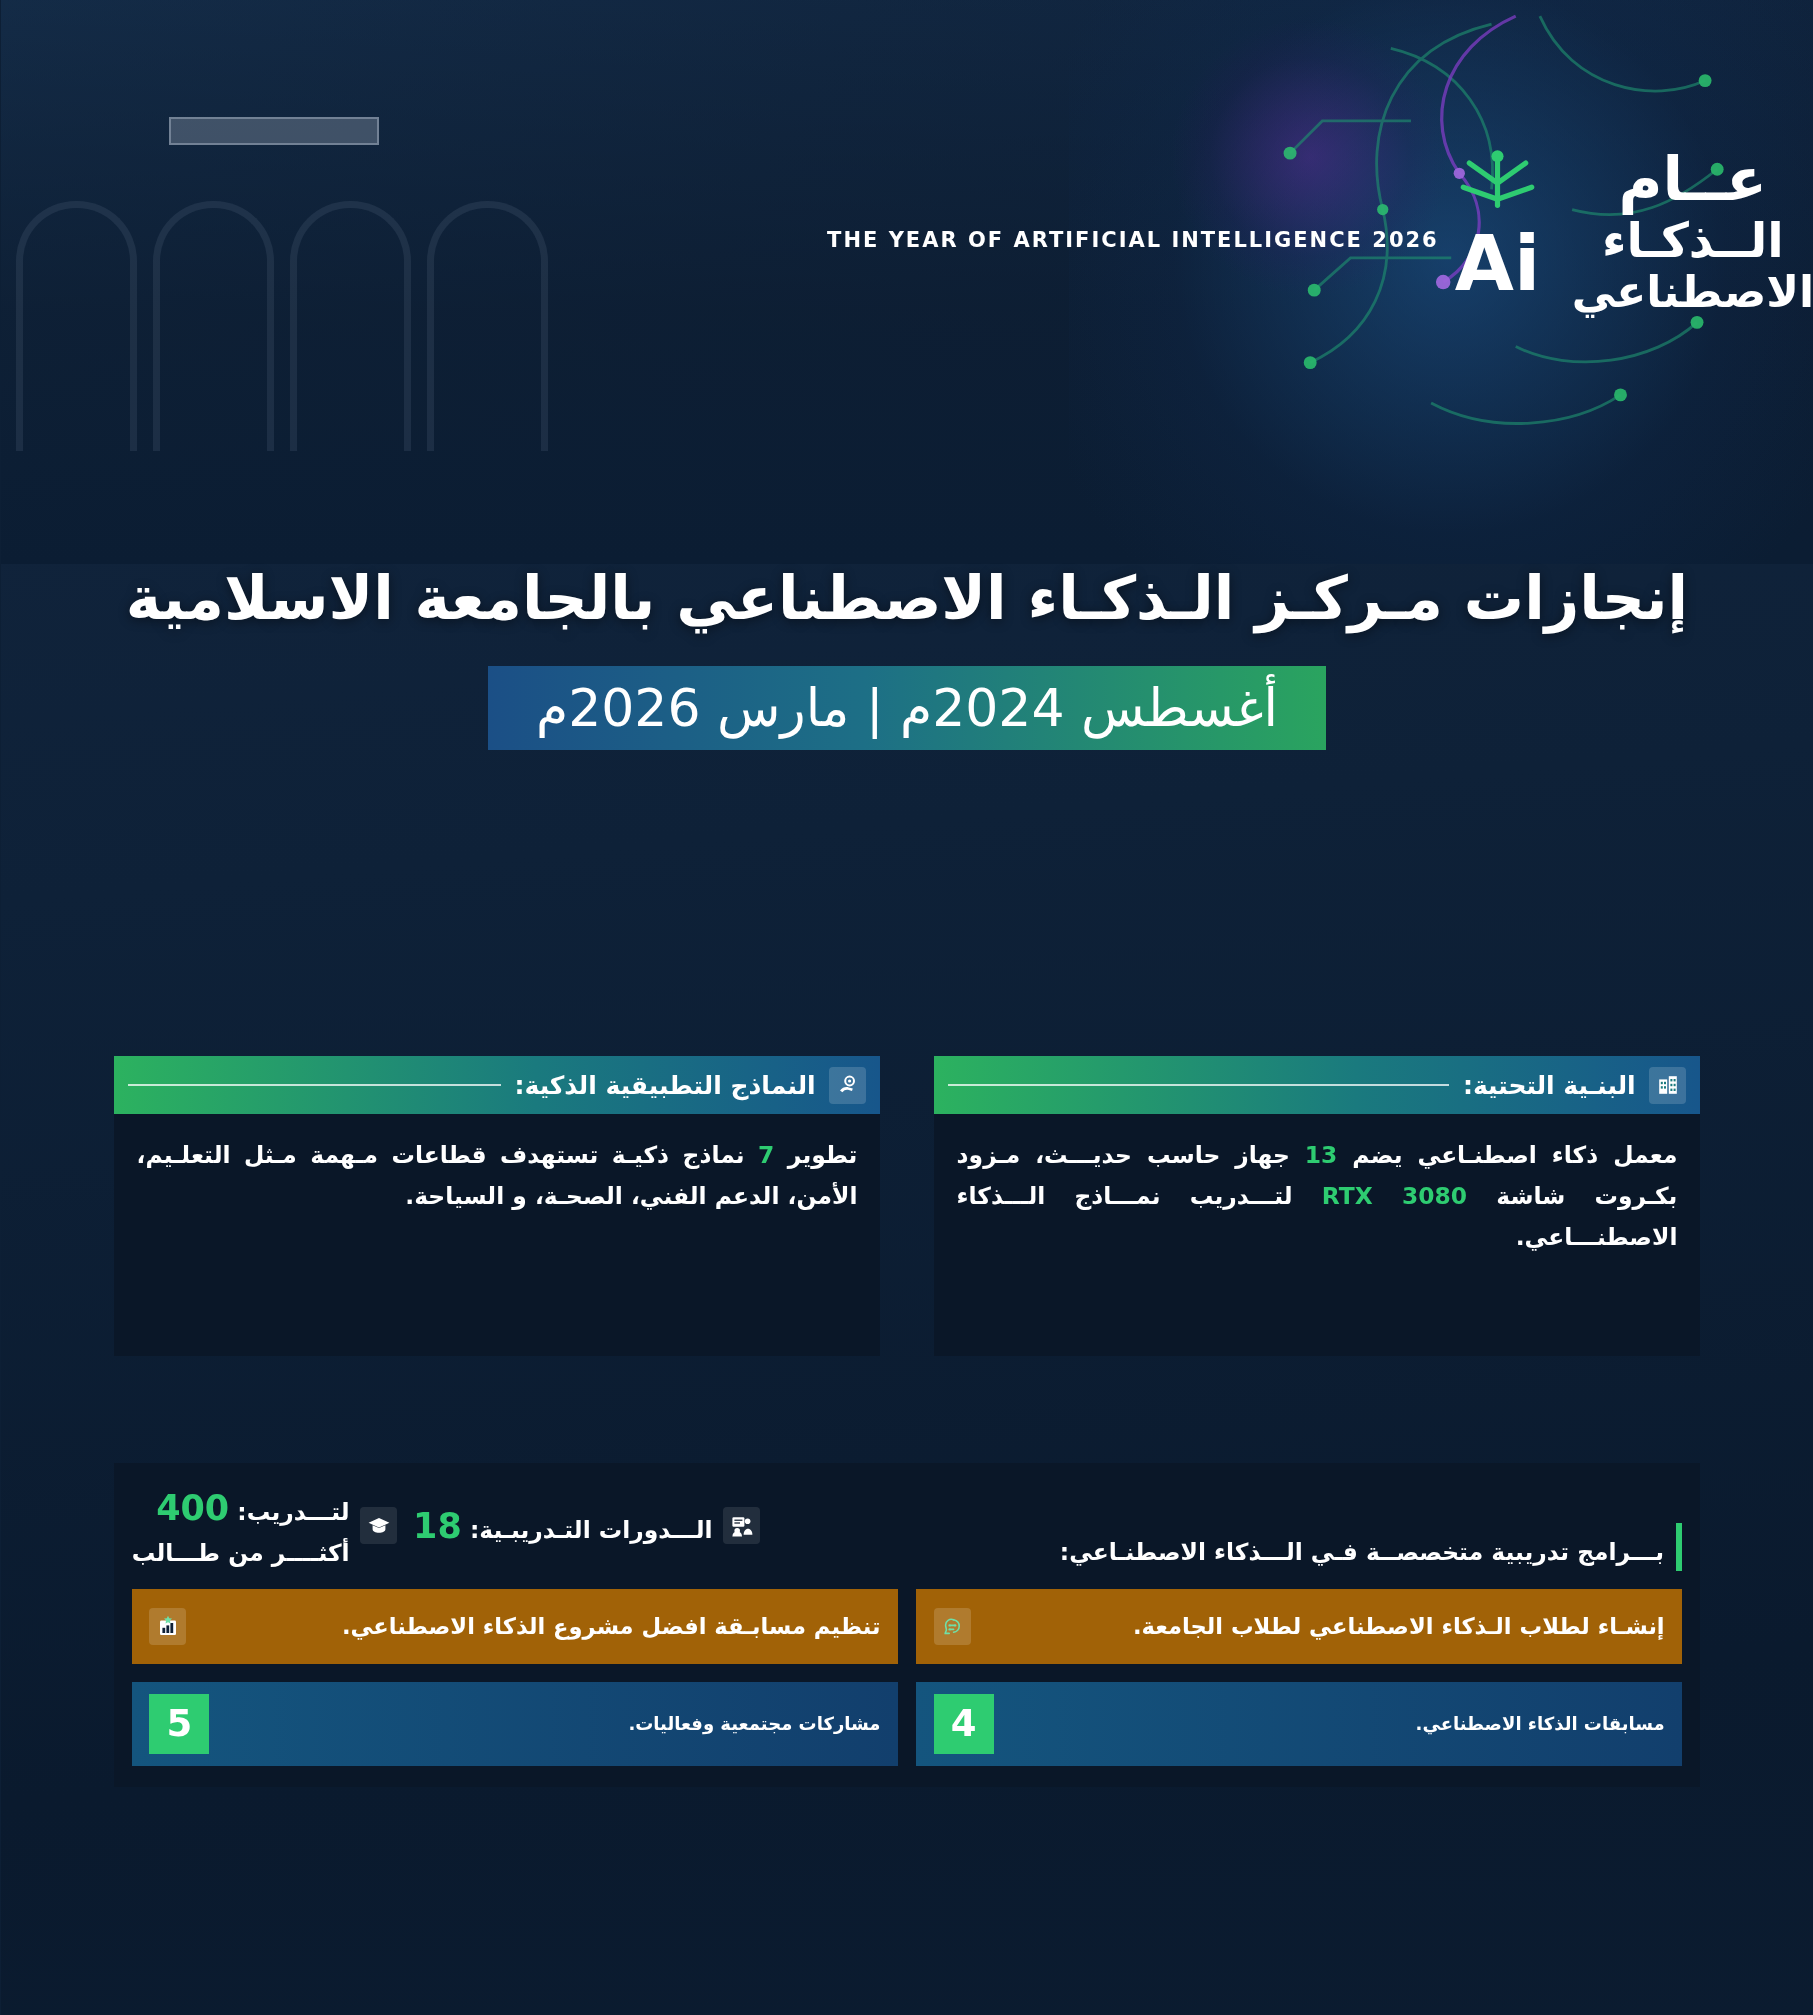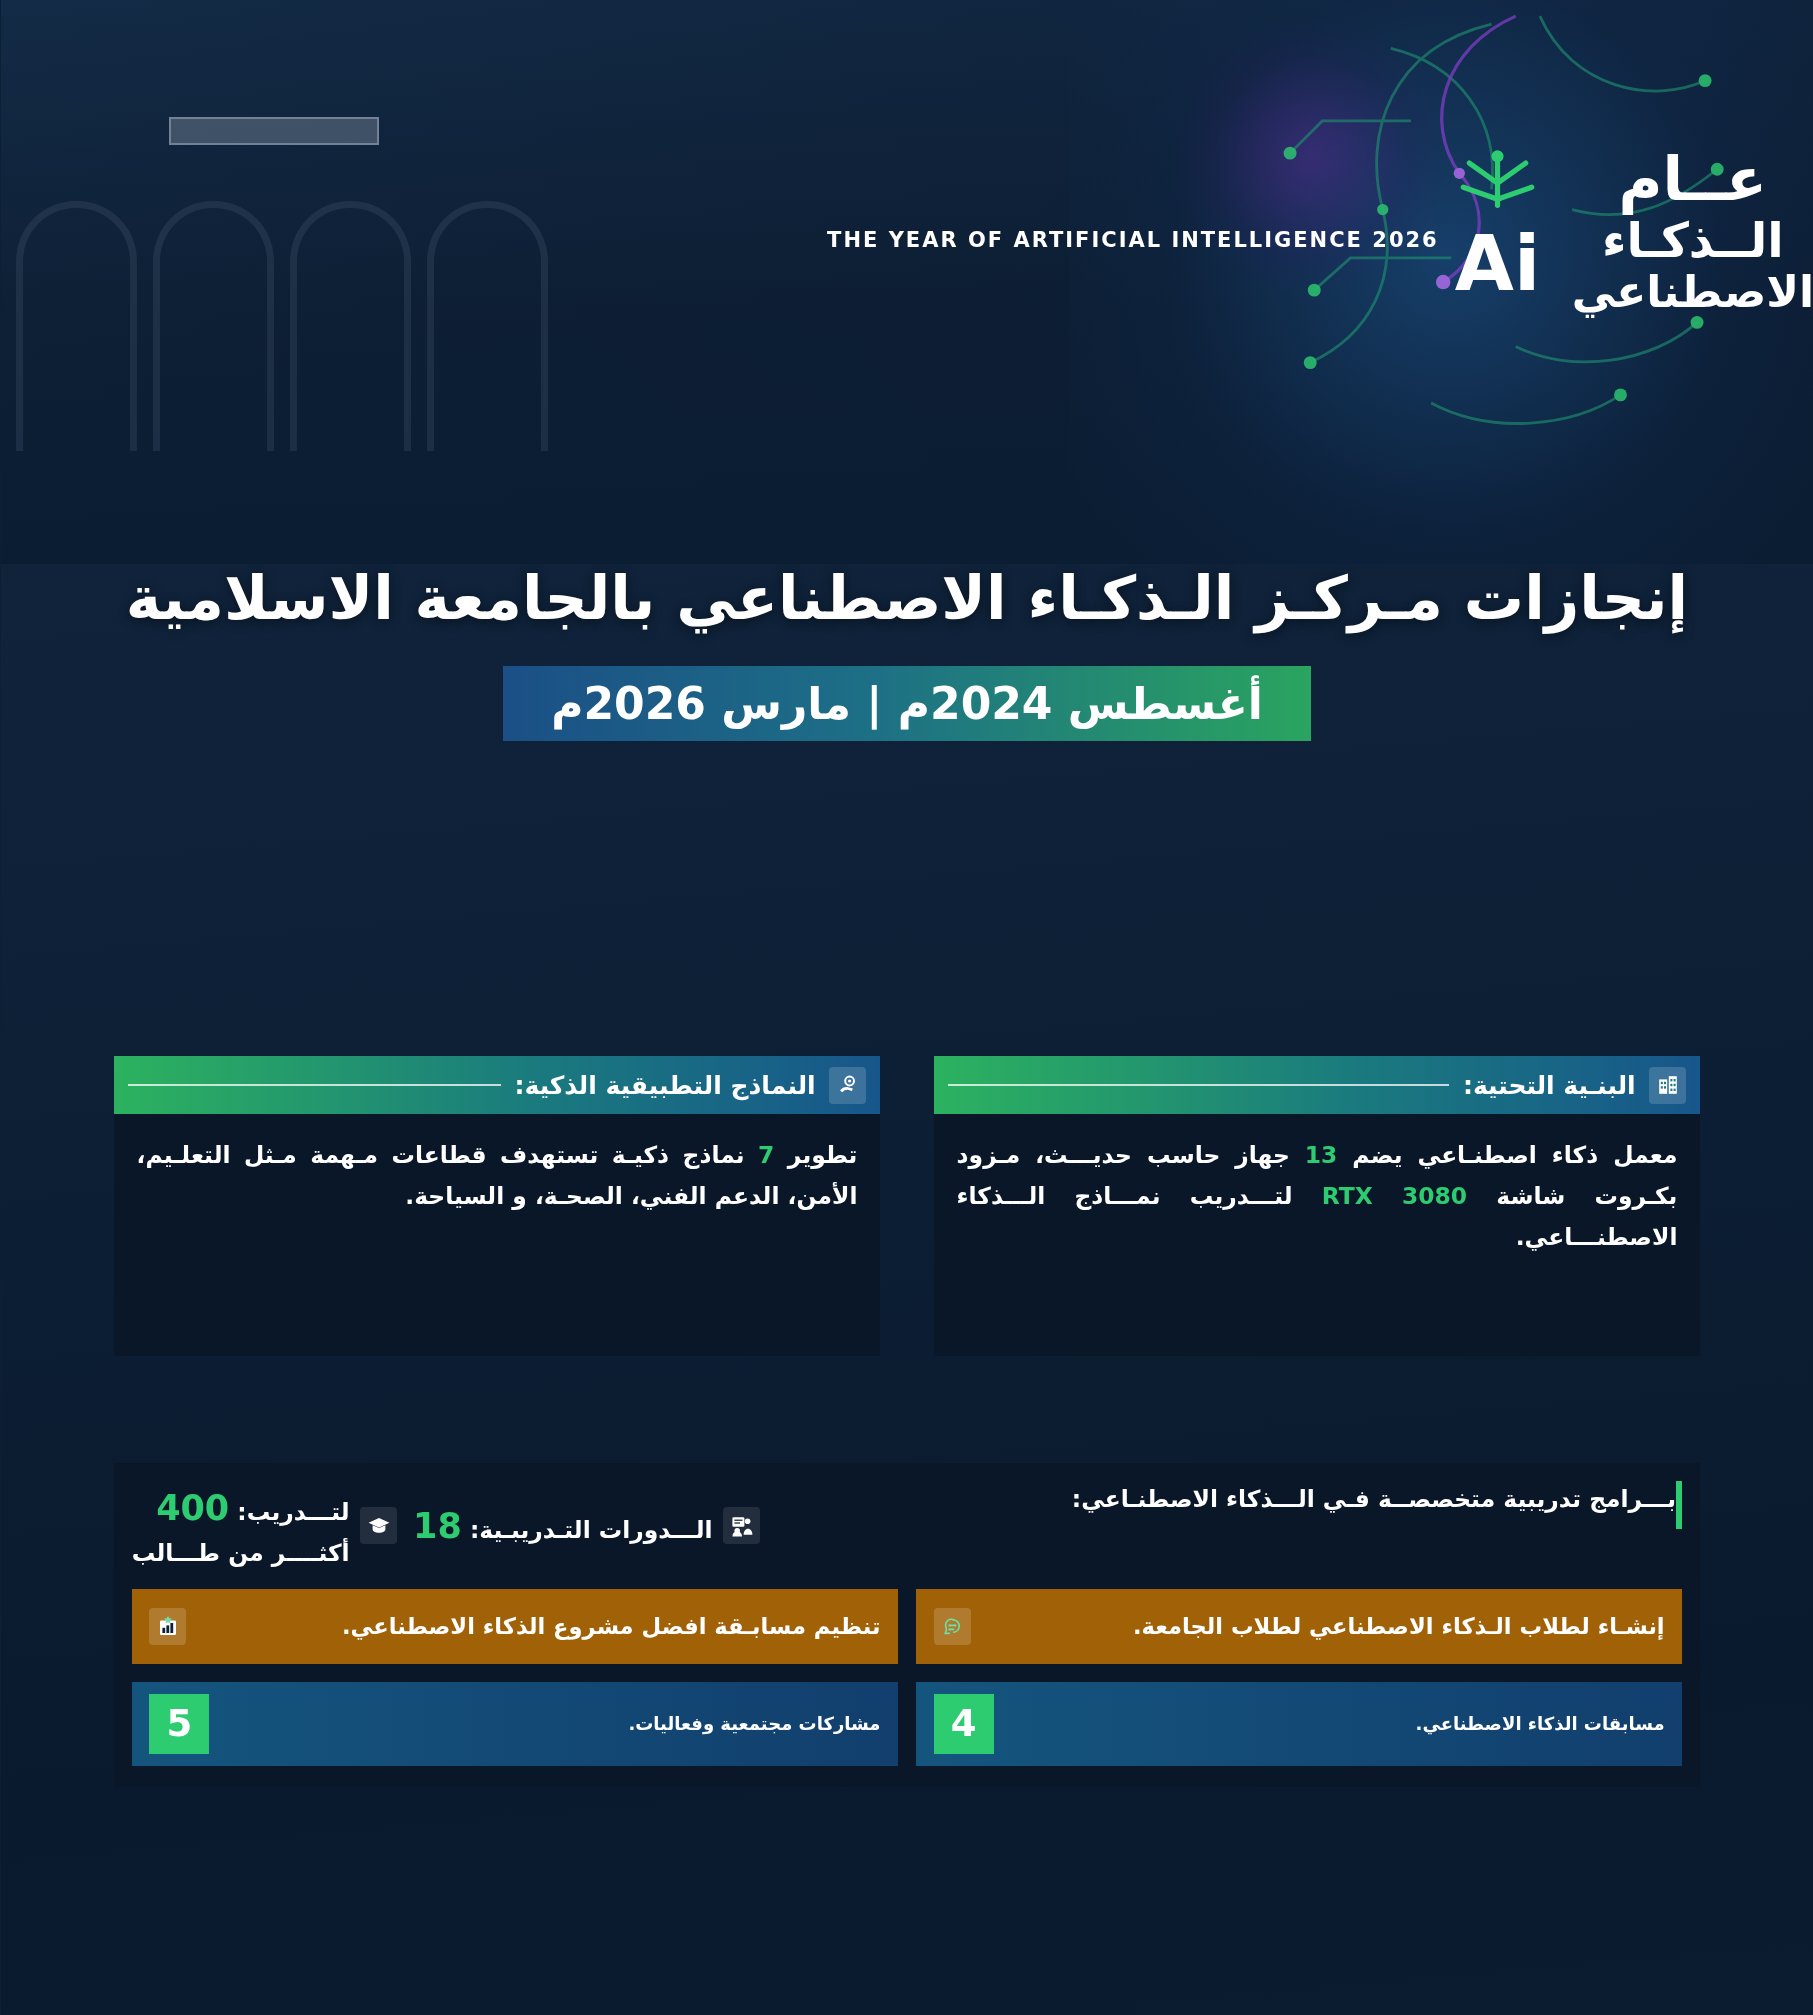--- a/index.html
+++ b/index.html
@@ -112,22 +112,22 @@
     line-height: 1.55;
     letter-spacing: 1.2px;
     text-shadow: 0 2.4px 11.3px rgba(0,0,0,.45);
   }
   .date-badge {
     margin: 21px auto 0;
     display: inline-block;
     padding: 12px 48px;
     background: linear-gradient(90deg, #1b4f86 0%, #1d6f86 45%, #2aa45f 100%);
     color: #ffffff;
-    font-size: 44px;
-    font-weight: 700;
+    font-size: 52px;
+    font-weight: 400;
     letter-spacing: 0.8px;
   }
 
   
   .section { position: absolute; }
   .card-head {
     display: flex;
     align-items: center;
     gap: 13.7px;
     padding: 10.5px 13.7px;
@@ -175,21 +175,22 @@
   #sec-training .card-body { padding: 17.7px 17.7px 21px; background: #0a1728; }
 
   .train-row {
     display: flex;
     align-items: stretch;
     gap: 16px;
     margin-bottom: 17.7px;
   }
   .train-left {
     display: flex;
-    align-items: flex-start;
+    align-items: flex-end;
+    gap: 12px;
     flex: 1.35;
   }
   .green-bar { width: 6.4px; height: 48px; background: #2ecc71; flex: none; }
   .train-left .txt {
     color: #ffffff;
     font-size: 23.4px;
     font-weight: 700;
     line-height: 1.6;
   }
   .stat {

